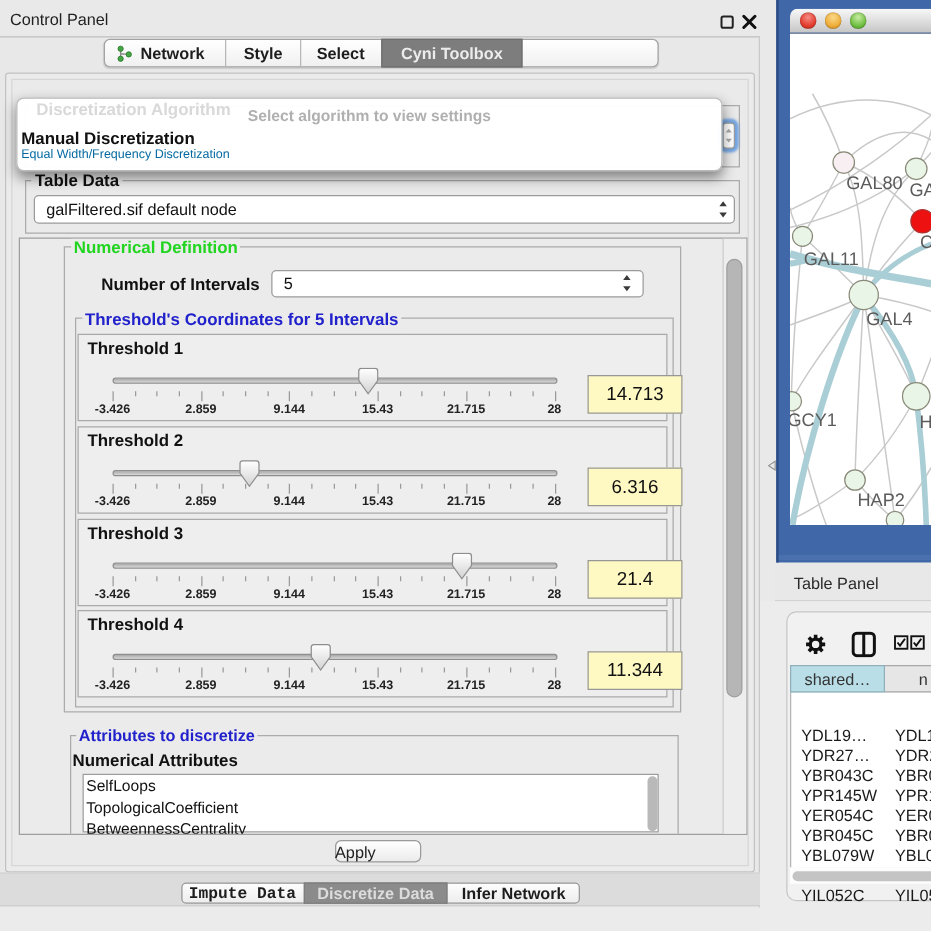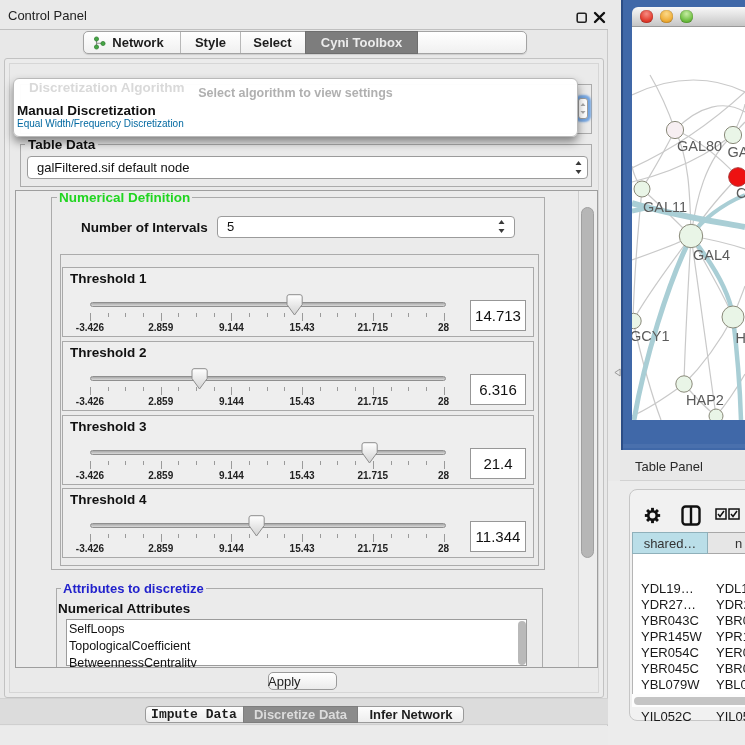--- a/index.html
+++ b/index.html
@@ -4,21 +4,21 @@
 html,body { width:745px; height:745px; overflow:hidden; font-family:"Liberation Sans",sans-serif; }
 body { position:relative; background:#e9e9e9; }
 .abs { position:absolute; }
 svg.abs { position:absolute; }
 div { position:absolute; }
 .blab { font-weight:bold; font-size:13.5px; color:#111; white-space:nowrap; }
 .tick { width:1px; background:#9a9a9a; }
 .tlab { width:70px; text-align:center; font-weight:bold; font-size:10px; color:#222; }
 .track { left:90px; width:356px; height:5px; background:linear-gradient(#a8a8a8,#d9d9d9); border:1px solid #8f8f8f; border-radius:3px; }
 .tpanel { left:62px; width:472px; height:70px; background:#eeeeee; border:1px solid #a9a9a9; }
-.vbox { left:470px; width:56px; height:31px; background:#ffffff; border:1px solid #979797;text-decoration:underline; }
+.vbox { left:470px; width:76px; height:31px; background:#fef9c3; border:1px solid #979797;text-decoration:underline; }
 .vbox span { position:absolute; left:0; right:0; top:6px; text-align:center; font-size:15px; color:#111; }
 .trow { font-size:13px; color:#1a1a1a; white-space:nowrap;margin-top:21px; }
 .seg { font-size:13px; font-weight:600; color:#1d1d1d; display:flex; align-items:center; justify-content:center; }
 .nl { font-size:14.5px; fill:#5b5b5b; font-family:"Liberation Sans",sans-serif; }
 .ge { stroke:#c9c9c9; stroke-width:1.2; fill:none; }
 </style></head><body>
 
 
 <div style="left:0;top:0;width:608px;height:745px;background:#e8e8e8;border-right:1px solid #c9c9c9;"></div>
 
@@ -76,20 +76,21 @@
   <div style="left:51px;top:197px;width:494px;height:373px;border:1px solid #ababab;"></div>
   <div class="blab" style="left:57px;top:190px;background:#ebebeb;padding:0 2px;color:#21d521;">Numerical Definition</div>
   <div class="blab" style="left:81px;top:220px;">Number of Intervals</div>
   <div style="left:217px;top:216px;width:298px;height:22px;background:#fff;border:1px solid #9b9b9b;border-radius:4px;"></div>
   <div style="left:227px;top:219px;font-size:13px;color:#111;">5</div>
   <svg class="abs" style="left:497px;top:219px" width="9" height="15" viewBox="0 0 9 15">
         <path d="M4.5 1 L7.5 5 L1.5 5 z M4.5 14 L7.5 10 L1.5 10 z" fill="#3a3a3a"></path>
       </svg>
 
   <div style="left:60px;top:254px;width:479px;height:312px;border:1px solid #ababab;"></div>
+  <div class="blab" style="left:66px;top:248px;background:#ebebeb;padding:0 2px;color:#2222cc;">Threshold's Coordinates for 5 Intervals</div>
   <div class="tpanel" style="top:267px"></div>
 <div class="blab" style="left:70px;top:271px">Threshold 1</div>
 <div class="track" style="top:302px"></div>
 <div class="tick" style="left:90.0px;top:313px;height:8px"></div>
       <div class="tick" style="left:107.7px;top:313px;height:4px"></div>
       <div class="tick" style="left:125.3px;top:313px;height:4px"></div>
       <div class="tick" style="left:143.0px;top:313px;height:4px"></div>
       <div class="tick" style="left:160.7px;top:313px;height:8px"></div>
       <div class="tick" style="left:178.4px;top:313px;height:4px"></div>
       <div class="tick" style="left:196.1px;top:313px;height:4px"></div>

